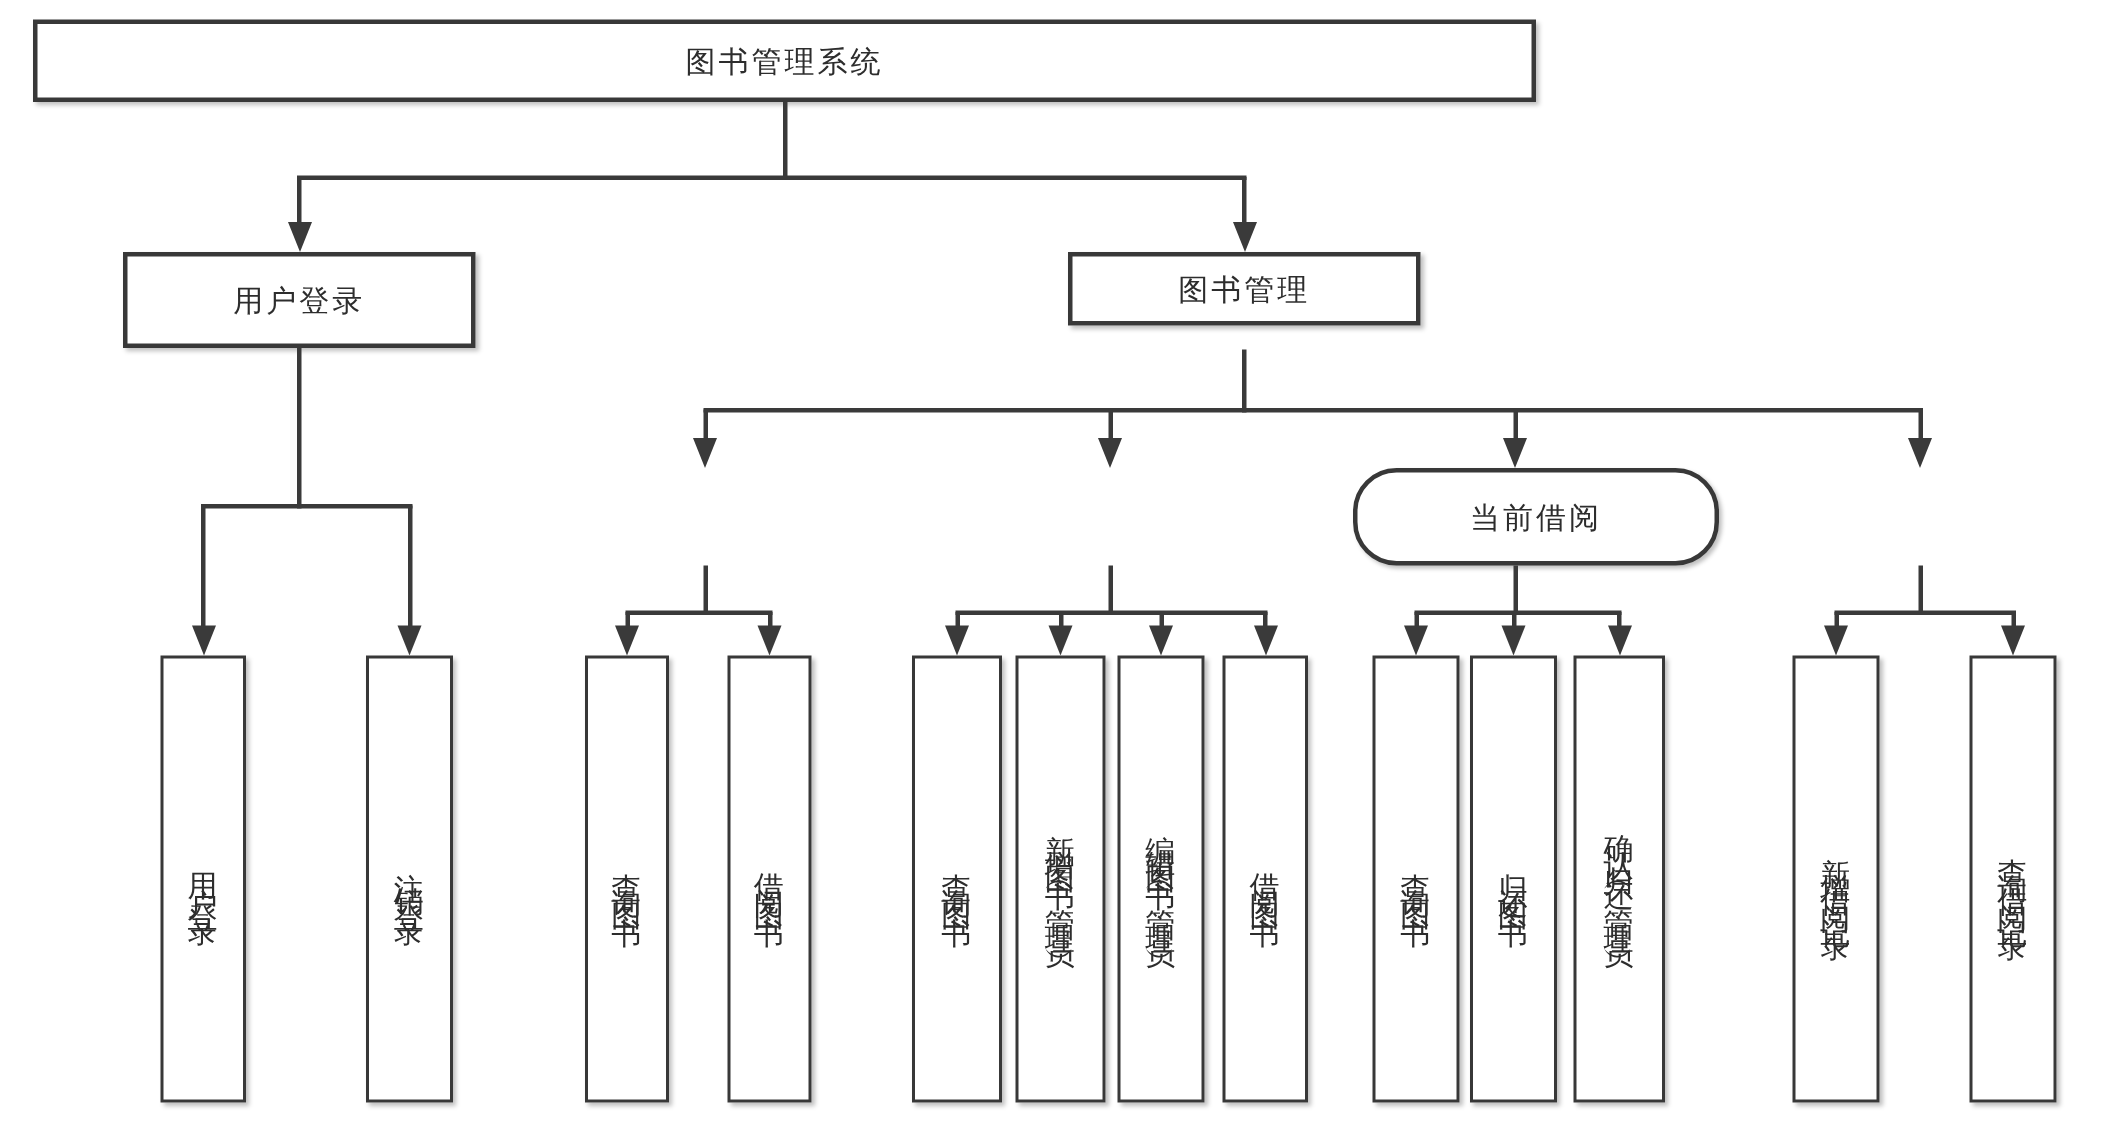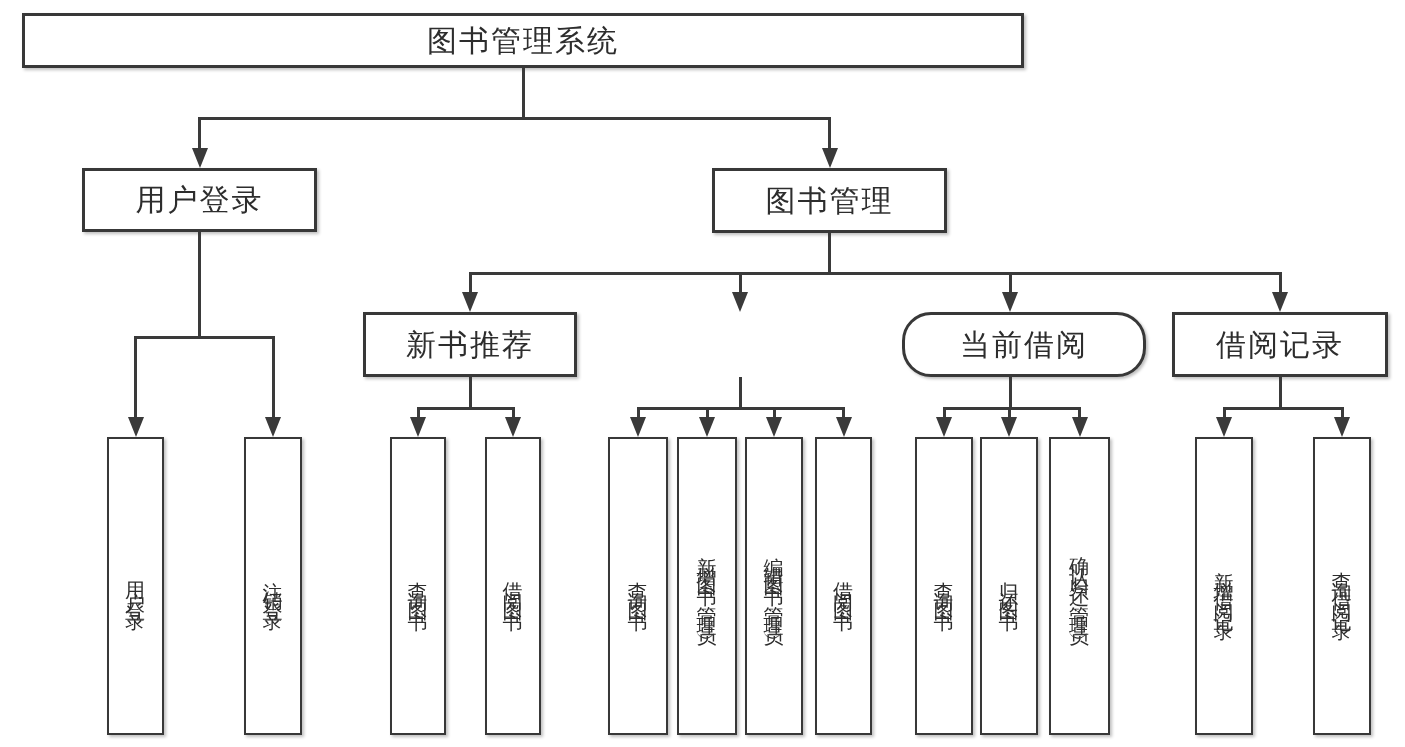--- a/index.html
+++ b/index.html
@@ -8,21 +8,21 @@
     font-family:"DejaVu Sans","Liberation Sans",sans-serif;overflow:hidden;
   }
   .node{
     position:absolute;background:var(--bg,#ffffff);
     border:3px solid var(--border,#383838);box-sizing:border-box;
     display:flex;align-items:center;justify-content:center;
     color:var(--text,#2d2d2d);
     box-shadow:2px 2px 3px rgba(0,0,0,0.25);
   }
   .node .lbl{
-    font-size:30px;letter-spacing:2px;white-space:nowrap;line-height:1;
+    font-size:20px;letter-spacing:2px;white-space:nowrap;line-height:1;
   }
   .node.v{border-width:2px;}
   .node.v .lbl{
     writing-mode:vertical-rl;text-orientation:mixed;
     font-size:20px;letter-spacing:10px;white-space:normal;line-height:1;
   }
   .vline,.hline{position:absolute;background:var(--line,#3a3a3a);}
   .arrow{
     position:absolute;width:0;height:0;
     border-left:8px solid transparent;border-right:8px solid transparent;
@@ -38,37 +38,31 @@
 </head>
 <body>
 
 <div class="canvas">
 <div class="node" style="left: 22px; top: 13px; width: 1002px; height: 55px;">
       <span class="lbl">图书管理系统</span>
     </div>
     <div class="node" style="left: 82px; top: 168px; width: 235px; height: 64px;">
       <span class="lbl">用户登录</span>
     </div>
-    <div class="node" style="left: 712px; top: 168px; width: 235px; height: 65px;">
+    <div class="node" style="left: 712px; top: 168px; width: 235px; height: 49px;">
       <span class="lbl">图书管理</span>
     </div>
     <div class="node v" style="left: 107px; top: 437px; width: 57px; height: 298px;">
       <span class="lbl">用户登录</span>
     </div>
     <div class="node v" style="left: 244px; top: 437px; width: 58px; height: 298px;">
       <span class="lbl">注销登录</span>
     </div>
-    <div class="node" style="left: 363px; top: 312px; width: 214px; height: 65px;">
-      <span class="lbl">新书推荐</span>
-    </div>
     <div class="node" style="left: 902px; top: 312px; width: 244px; height: 65px; border-radius: 29px;">
       <span class="lbl">当前借阅</span>
-    </div>
-    <div class="node" style="left: 1172px; top: 312px; width: 216px; height: 65px;">
-      <span class="lbl">借阅记录</span>
     </div>
     <div class="node v" style="left: 390px; top: 437px; width: 56px; height: 298px;">
       <span class="lbl">查询图书</span>
     </div>
     <div class="node v" style="left: 485px; top: 437px; width: 56px; height: 298px;">
       <span class="lbl">借阅图书</span>
     </div>
     <div class="node v" style="left: 608px; top: 437px; width: 60px; height: 298px;">
       <span class="lbl">查询图书</span>
     </div>

